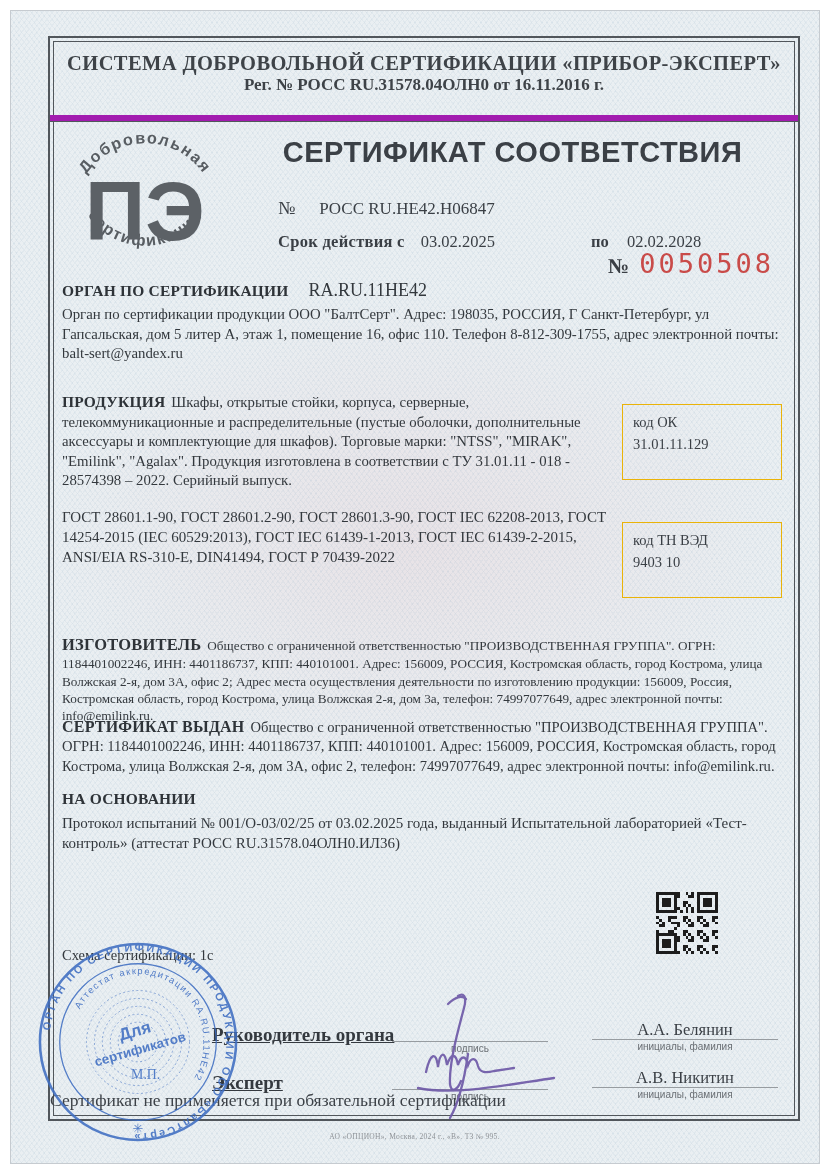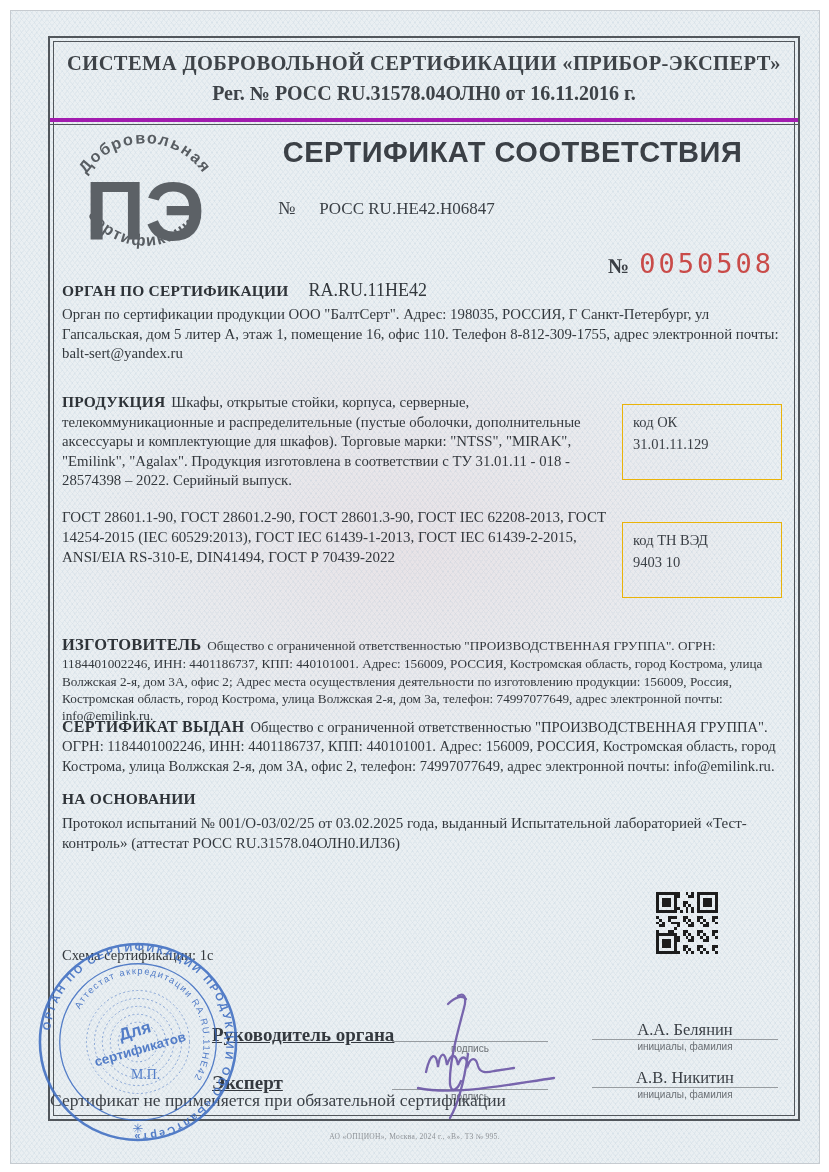--- a/index.html
+++ b/index.html
@@ -19,27 +19,27 @@
     border: 1px solid #c6cbd0;
   }
   .frame {
     position: absolute; left: 48px; top: 36px; width: 752px; height: 1085px;
     border: 2px solid #51565b;
   }
   .frame-inner { position: absolute; inset: 3px; border: 1px solid #51565b; pointer-events: none; }
 
   .header-box {
     position: absolute; left: 0; top: 0; right: 0; height: 84px;
-    border-bottom: 4px solid #a21caf; text-align: center;
+    border-bottom: 7px solid #a21caf; text-align: center;
   }
   .header-box::after {
     content: ""; position: absolute; left: 0; right: 0; bottom: -7px; height: 1px; background: #51565b;
   }
   .h1 { font-weight: bold; font-size: 20.5px; letter-spacing: .4px; margin-top: 14px; color: #3e4348; }
-  .h2 { font-weight: bold; font-size: 20px; margin-top: 7px; color: #3e4348; }
+  .h2 { font-weight: bold; font-size: 17px; color: #3e4348; }
 
   .logo { position: absolute; left: 6px; top: 86px; width: 178px; height: 178px; }
 
   .title {
     position: absolute; left: 180px; top: 98px; width: 565px; text-align: center;
     font-family: "Liberation Sans", sans-serif; font-weight: bold;
     font-size: 29px; letter-spacing: .5px; color: #3b4046;
   }
   .cert-no { position: absolute; left: 228px; top: 160px; font-size: 17px; color: #3a3f45; }
   .cert-no .lbl { font-size: 18px; margin-right: 24px; }
@@ -131,20 +131,27 @@
       </text>
       <text x="85" y="111" text-anchor="middle" font-size="80" font-weight="bold" fill="#5c6166" font-family="Liberation Sans, sans-serif">ПЭ</text>
     </svg>
 
     <div class="title">СЕРТИФИКАТ СООТВЕТСТВИЯ</div>
 
     <div class="cert-no">
       <span class="lbl">№</span><span>РОСС RU.НЕ42.Н06847</span>
     </div>
 
+    <div class="validity">
+      <b>Срок действия</b>
+      <b>с</b>
+      <span class="d1">03.02.2025</span>
+      <span class="to">по</span>
+      <span class="d2">02.02.2028</span>
+    </div>
 
     <div class="blank-no">
       <span class="lbl">№</span><span class="val">0050508</span>
     </div>
 
     <div class="sec" id="sec-organ">
       <div>
         <b class="shead">ОРГАН ПО СЕРТИФИКАЦИИ</b>
         <span class="scode">RA.RU.11НЕ42</span>
       </div>

